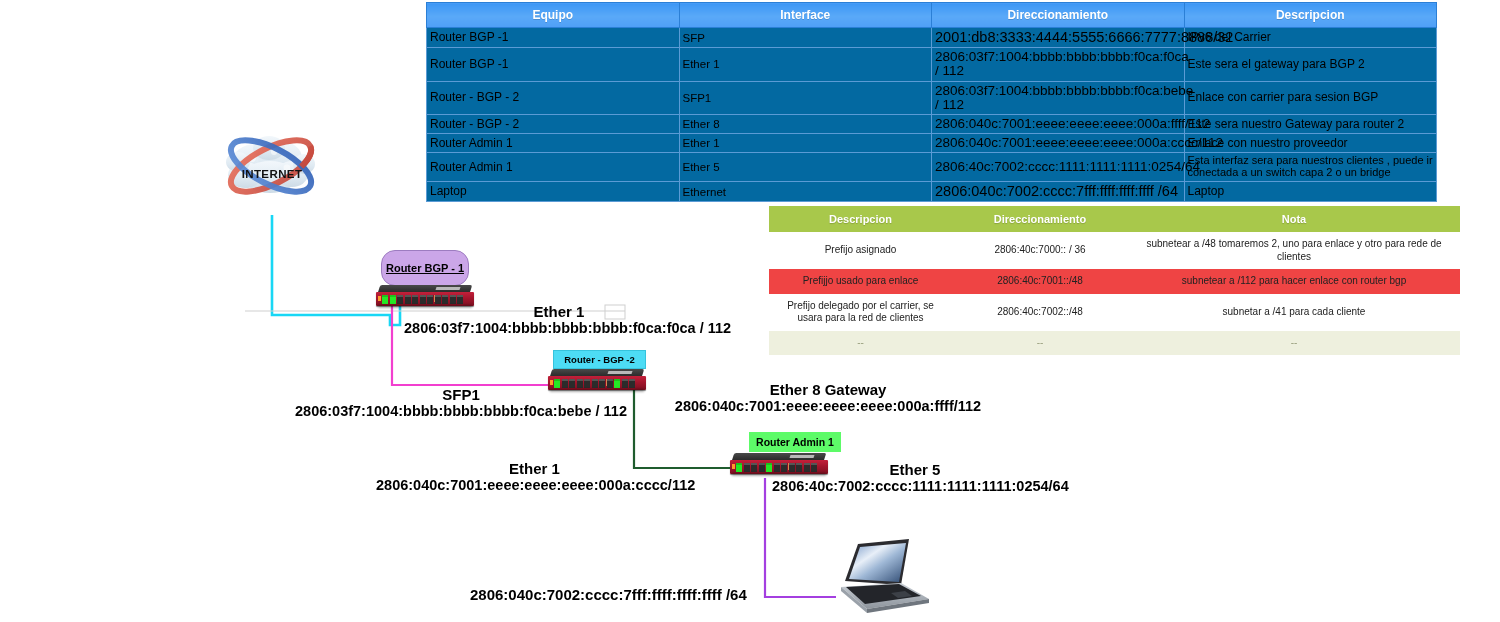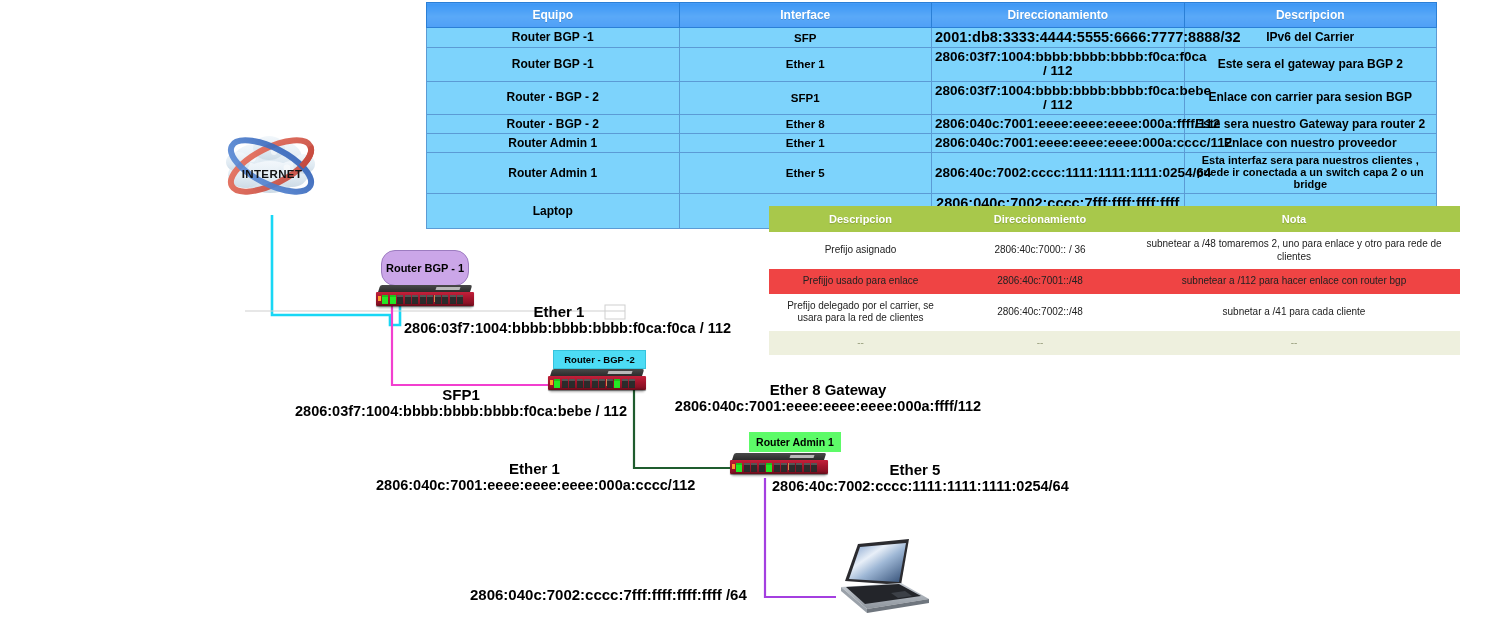--- a/index.html
+++ b/index.html
@@ -24,26 +24,26 @@
     background:linear-gradient(to bottom,#3d97f5 0%,#5aa9f8 55%,#4f9ff6 100%);
     color:#ffffff;
     font-size:12px;font-weight:bold;
     text-align:center;
     padding:4px 2px;
     border:1px solid #2b7fd6;
     height:16px;
     text-shadow:0 1px 0 rgba(0,0,0,.15);
   }
   #table-equipos td{
-    background:#7dd3fc;
+    background:#0369a1;
     color:#000000;
-    text-align:center;
+    text-align:left;
     border:1px solid #5b9bd5;
     padding:2px 3px;
-    font-weight:bold;
+    font-weight:normal;
     line-height:1.05;
   }
   #table-equipos td.c-eq{font-size:12px;width:178px;}
   #table-equipos td.c-if{font-size:11.5px;width:160px;}
   #table-equipos td.c-dir{font-size:13.5px;width:395px;}
   #table-equipos td.c-de{font-size:12px;width:278px;}
   #table-equipos tr.r0 td.c-dir{font-size:14.5px;margin-top:40px;}
   #table-equipos tr.r6 td.c-dir{font-size:14.5px;}
   #table-equipos td.small2{font-size:11px;line-height:1.08;margin-top:36px;}
 
@@ -81,21 +81,21 @@
     position:absolute;
     display:flex;align-items:center;justify-content:center;
     text-align:center;
     font-weight:bold;
     color:#000000;
     box-sizing:border-box;
   }
   #label-router-bgp1{
     left:381px;top:250px;width:88px;height:36px;
     background:#cba6e8;border:1px solid #9d7cc0;border-radius:14px;
-    font-size:11px;line-height:1.15;
+    font-size:11px;line-height:1.15;text-decoration:underline;
   }
   #label-router-bgp2{
     left:553px;top:350px;width:93px;height:19px;
     background:#4ddcf5;border:1px solid #36c3dc;
     font-size:9.5px;
   }
   #label-router-admin{
     left:749px;top:432px;width:92px;height:20px;
     background:#5dfb68;
     font-size:10.5px;

